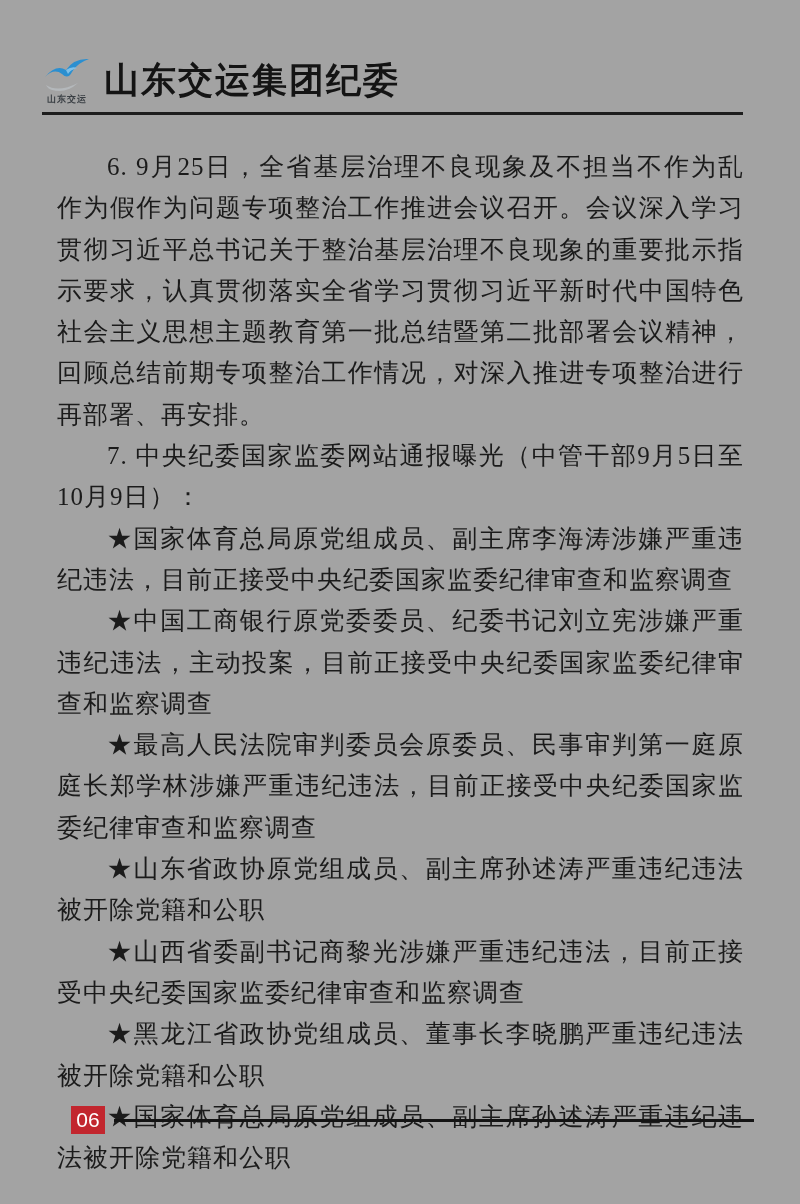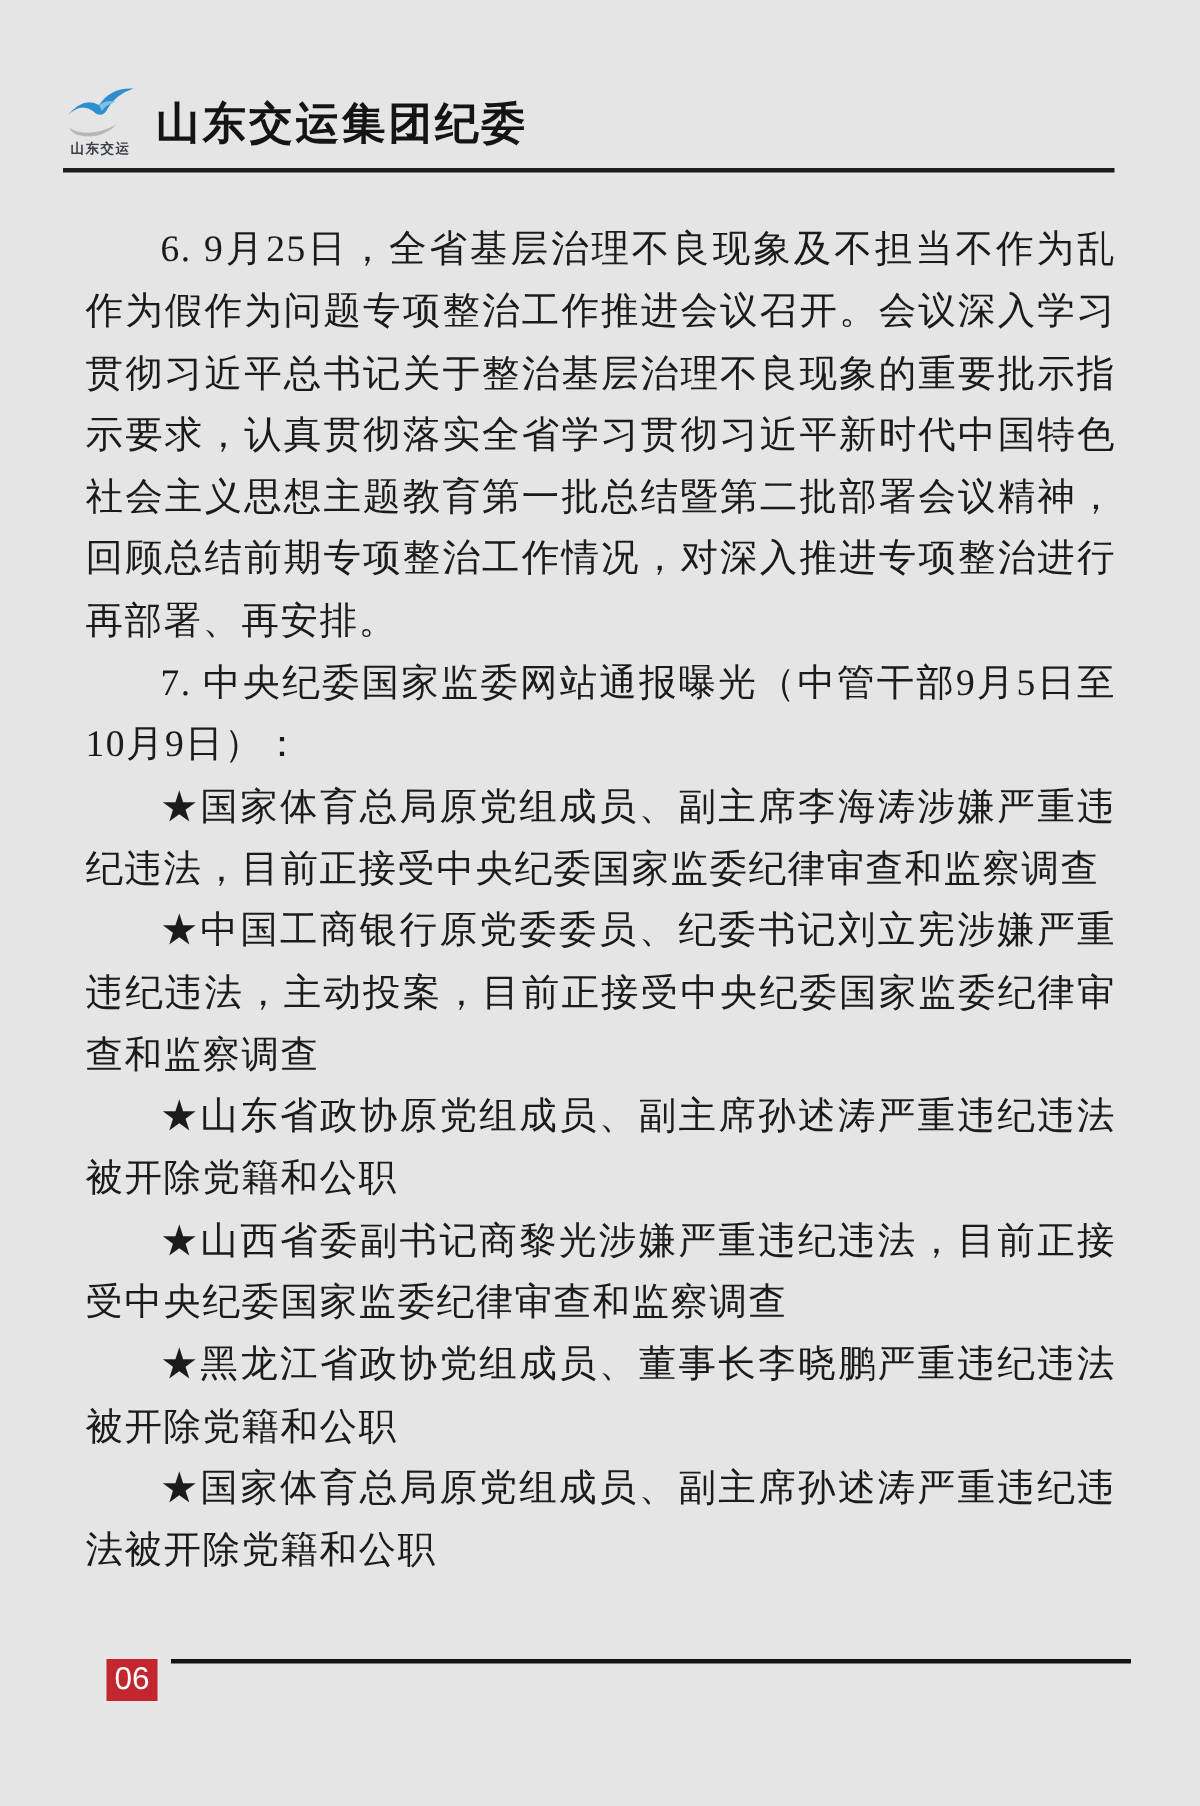--- a/index.html
+++ b/index.html
@@ -3,56 +3,56 @@
 <meta charset="utf-8">
 <style>
   html, body { margin: 0; padding: 0; }
   body {
     width: 800px; height: 1204px;
     background: #ffffff;
     font-family: "Liberation Serif", "DejaVu Serif", serif;
     color: #1b1b1b;
     overflow: hidden;
   }
-  .page { position: relative; width: 800px; height: 1204px; background: #e5e5e5; }
+  .page { position: relative; width: 800px; height: 1204px; background: #a3a3a3; }
 
   
   .header {
     position: absolute; left: 42px; top: 56px; width: 701px;
     border-bottom: 3px solid #1d1d1d;
     padding-bottom: 6px;
     display: flex; align-items: flex-end; gap: 12px;
   }
   .logo { display: flex; flex-direction: column; align-items: center; width: 50px; }
   .logo svg { display: block; }
   .logo-text {
     font-family: "Liberation Sans", sans-serif;
     font-size: 9px; font-weight: bold; color: #3a3f44;
     letter-spacing: 1px; margin-top: 1px; white-space: nowrap;
   }
   .brand-title {
     font-family: Liberation Serif, serif;
-    font-size: 29px; font-weight: bold; color: #141414;
+    font-size: 35px; font-weight: bold; color: #141414;
     letter-spacing: 2px; line-height: 1.1; padding-bottom: 6px;
     white-space: nowrap;
   }
 
   
   .content {
     position: absolute; left: 57px; top: 146px; width: 687px;
     font-size: 25px; line-height: 41.3px;
     text-align: justify;
     letter-spacing: 1px;
   }
   .content p { margin: 0; text-indent: 2em; }
 
   
   .footer {
     position: absolute; left: 57px; top: 1106px; width: 686px;
-    display: flex; align-items: flex-start; padding-left: 14px;
+    display: flex; align-items: center; padding-left: 14px;
   }
   .page-num {
     width: 34px; height: 28px; flex: 0 0 auto;
     display: flex; align-items: center; justify-content: center;
     color: #ffffff; font-size: 21px;
     font-family: "Liberation Sans", sans-serif;
   }
   .footer-rule { height: 3px; background: #141414; width: 640px; margin-left: 9px; }
 </style>
 </head>
@@ -72,20 +72,21 @@
       <span class="logo-text">山东交运</span>
     </div>
     <div class="brand-title">山东交运集团纪委</div>
   </div>
 
   <div class="content">
     <p>6. 9月25日，全省基层治理不良现象及不担当不作为乱作为假作为问题专项整治工作推进会议召开。会议深入学习贯彻习近平总书记关于整治基层治理不良现象的重要批示指示要求，认真贯彻落实全省学习贯彻习近平新时代中国特色社会主义思想主题教育第一批总结暨第二批部署会议精神，回顾总结前期专项整治工作情况，对深入推进专项整治进行再部署、再安排。</p>
     <p>7. 中央纪委国家监委网站通报曝光（中管干部9月5日至10月9日）：</p>
     <p>★国家体育总局原党组成员、副主席李海涛涉嫌严重违纪违法，目前正接受中央纪委国家监委纪律审查和监察调查</p>
     <p>★中国工商银行原党委委员、纪委书记刘立宪涉嫌严重违纪违法，主动投案，目前正接受中央纪委国家监委纪律审查和监察调查</p>
+    <p>★最高人民法院审判委员会原委员、民事审判第一庭原庭长郑学林涉嫌严重违纪违法，目前正接受中央纪委国家监委纪律审查和监察调查</p>
     <p>★山东省政协原党组成员、副主席孙述涛严重违纪违法被开除党籍和公职</p>
     <p>★山西省委副书记商黎光涉嫌严重违纪违法，目前正接受中央纪委国家监委纪律审查和监察调查</p>
     <p>★黑龙江省政协党组成员、董事长李晓鹏严重违纪违法被开除党籍和公职</p>
     <p>★国家体育总局原党组成员、副主席孙述涛严重违纪违法被开除党籍和公职</p>
   </div>
 
   <div class="footer">
     <div class="page-num" style="background: rgb(194, 38, 46);">06</div>
     <div class="footer-rule"></div>
   </div>

